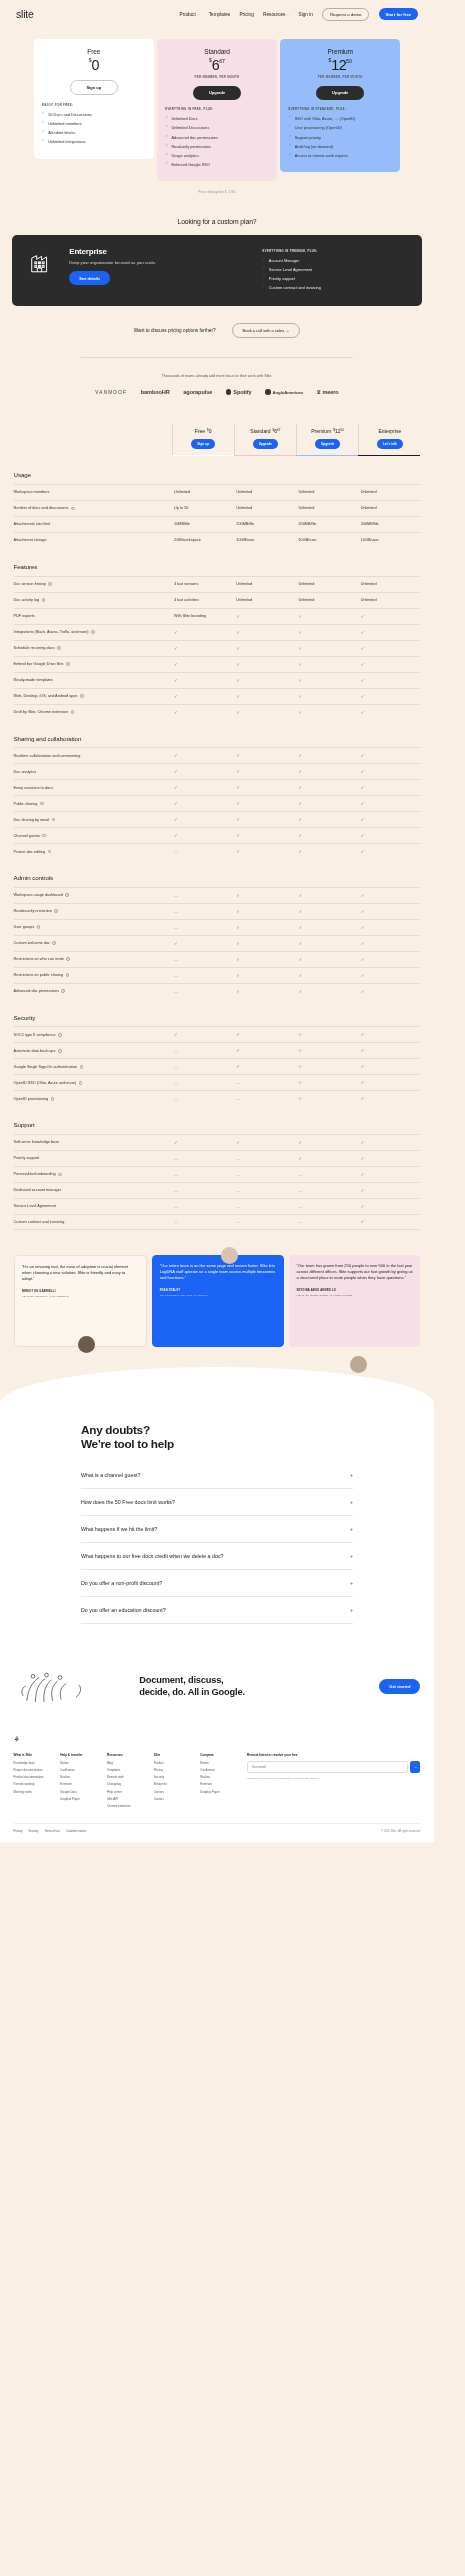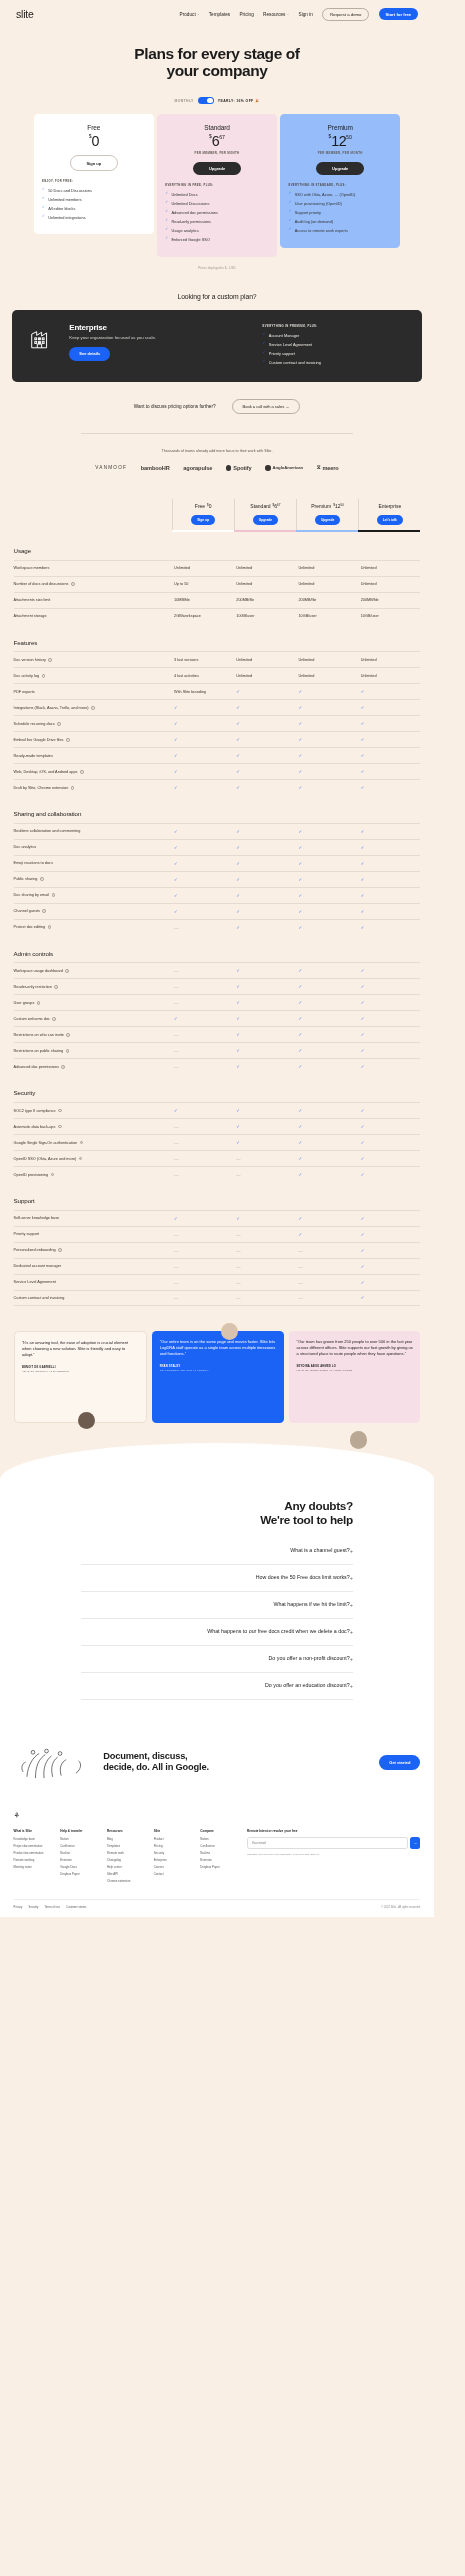--- a/index.html
+++ b/index.html
@@ -124,31 +124,31 @@
   .tst .who { font-size: 2.7px; font-weight: 700; letter-spacing: 0.2px; margin-top: 7.4px; }
   .tst .role { font-size: 2.5px; letter-spacing: 0.2px; opacity: .72; margin-top: 1.9px; }
   .avatar { width: 17.4px; height: 17.4px; border-radius: 50%; background: #c9b6a4; position: absolute; }
   .av1 { bottom: -7.4px; left: 48%; background:#6d5b4d; }
   .av2 { top: -8px; left: 52%; background:#d9c3ae; }
   .av3 { bottom: -26px; left: 46%; background:#b9a894; }
 
   .bigcurve { height: 56px; background: #fff; border-radius: 50% 50% 0 0 / 37px 37px 0 0; margin-top: 20px; }
 
   
-  .faq-wrap { background: #fff; padding: 0 0 25px; text-align: right; }
+  .faq-wrap { background: #fff; padding: 0 0 25px; }
   .faq-h { font-size: 11.8px; font-weight: 700; line-height: 1.2; letter-spacing: -0.3px; margin: 0 81px 11px; }
   .faq-item { margin: 0 81px; border-bottom: 0.6px solid #e8e8e8; padding: 9.3px 0; display: flex; align-items: center; cursor: pointer; }
   .faq-q { font-size: 5.3px; flex: 1; line-height: 1.4; }
   .plus { font-size: 5.6px; color: #1c1c1c; opacity: .7; }
 
   
   .bottom { background: #fff; display: flex; align-items: center; padding: 15px 13.6px 21px; gap: 8.7px; }
   .bottom-art { width: 81px; flex: none; }
   .bottom-mid { flex: 1; }
-  .bottom-mid h2 { font-size: 9.3px; font-weight: 700; line-height: 1.25; letter-spacing: -0.2px; }
+  .bottom-mid h2 { font-size: 9.3px; font-weight: 700; line-height: 1.25; letter-spacing: -0.2px; margin-left: 36px; }
   .bottom-btn { background: #1b63f5; color: #fff; border: 0; border-radius: 12.4px; font-size: 4px; font-weight: 700; padding: 5px 10px; cursor: pointer; }
 
   
   .footer { background: #fff; padding: 5px 13.6px 0; }
   .f-logo { font-size: 7.4px; margin-bottom: 8.7px; }
   .f-cols { display: flex; gap: 8.7px; padding-bottom: 12.4px; }
   .f-col { width: 38px; }
   .f-col h4 { font-size: 3.1px; font-weight: 700; margin-bottom: 4.3px; }
   .f-col a { display: block; font-size: 2.9px; color: #5a5a5a; margin-bottom: 3.1px; text-decoration: none; }
   .f-news { flex: 1; }
@@ -178,33 +178,20 @@
       <div class="nav-link">
           <span>Resources</span>
           <span class="caret">⌄</span>
         </div>
       <div class="nav-link">Sign in</div>
       <button class="btn-outline">Request a demo</button>
       <button class="btn-blue">Start for free</button>
     </div>
   </div>
 
-  <div class="hero">
-    <h1>
-      <span>Plans for every stage of</span><br>
-      <span>your company</span>
-    </h1>
-    <div class="toggle-row">
-      <span class="tg-label">MONTHLY</span>
-      <div class="switch">
-          <div class="knob"></div>
-        </div>
-      <span class="tg-label on">YEARLY: 16% OFF 🎉</span>
-    </div>
-  </div>
 
   <div class="cards">
 
     <div class="card free">
       <h3>Free</h3>
       <div class="price">
         <span class="cur">$</span><span class="amt">0</span><span class="cents"></span>
       </div>
       <div class="per"></div>
       <button class="cta ghost">Sign up</button>

